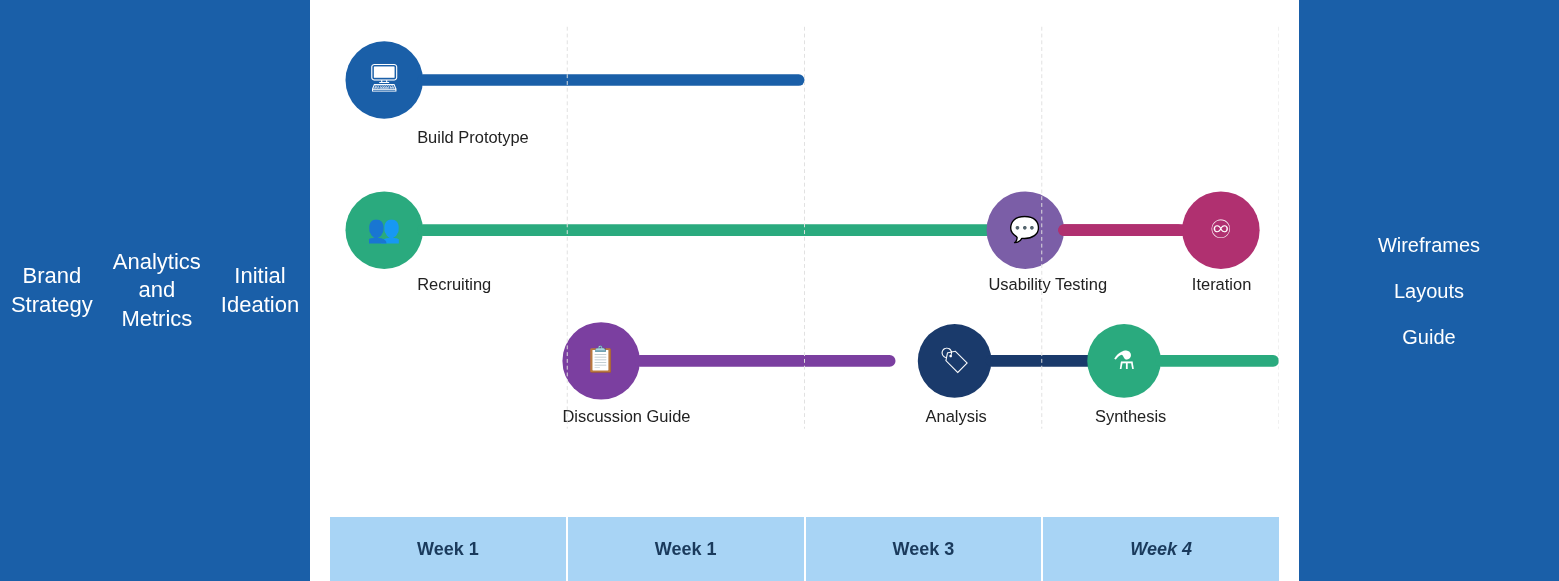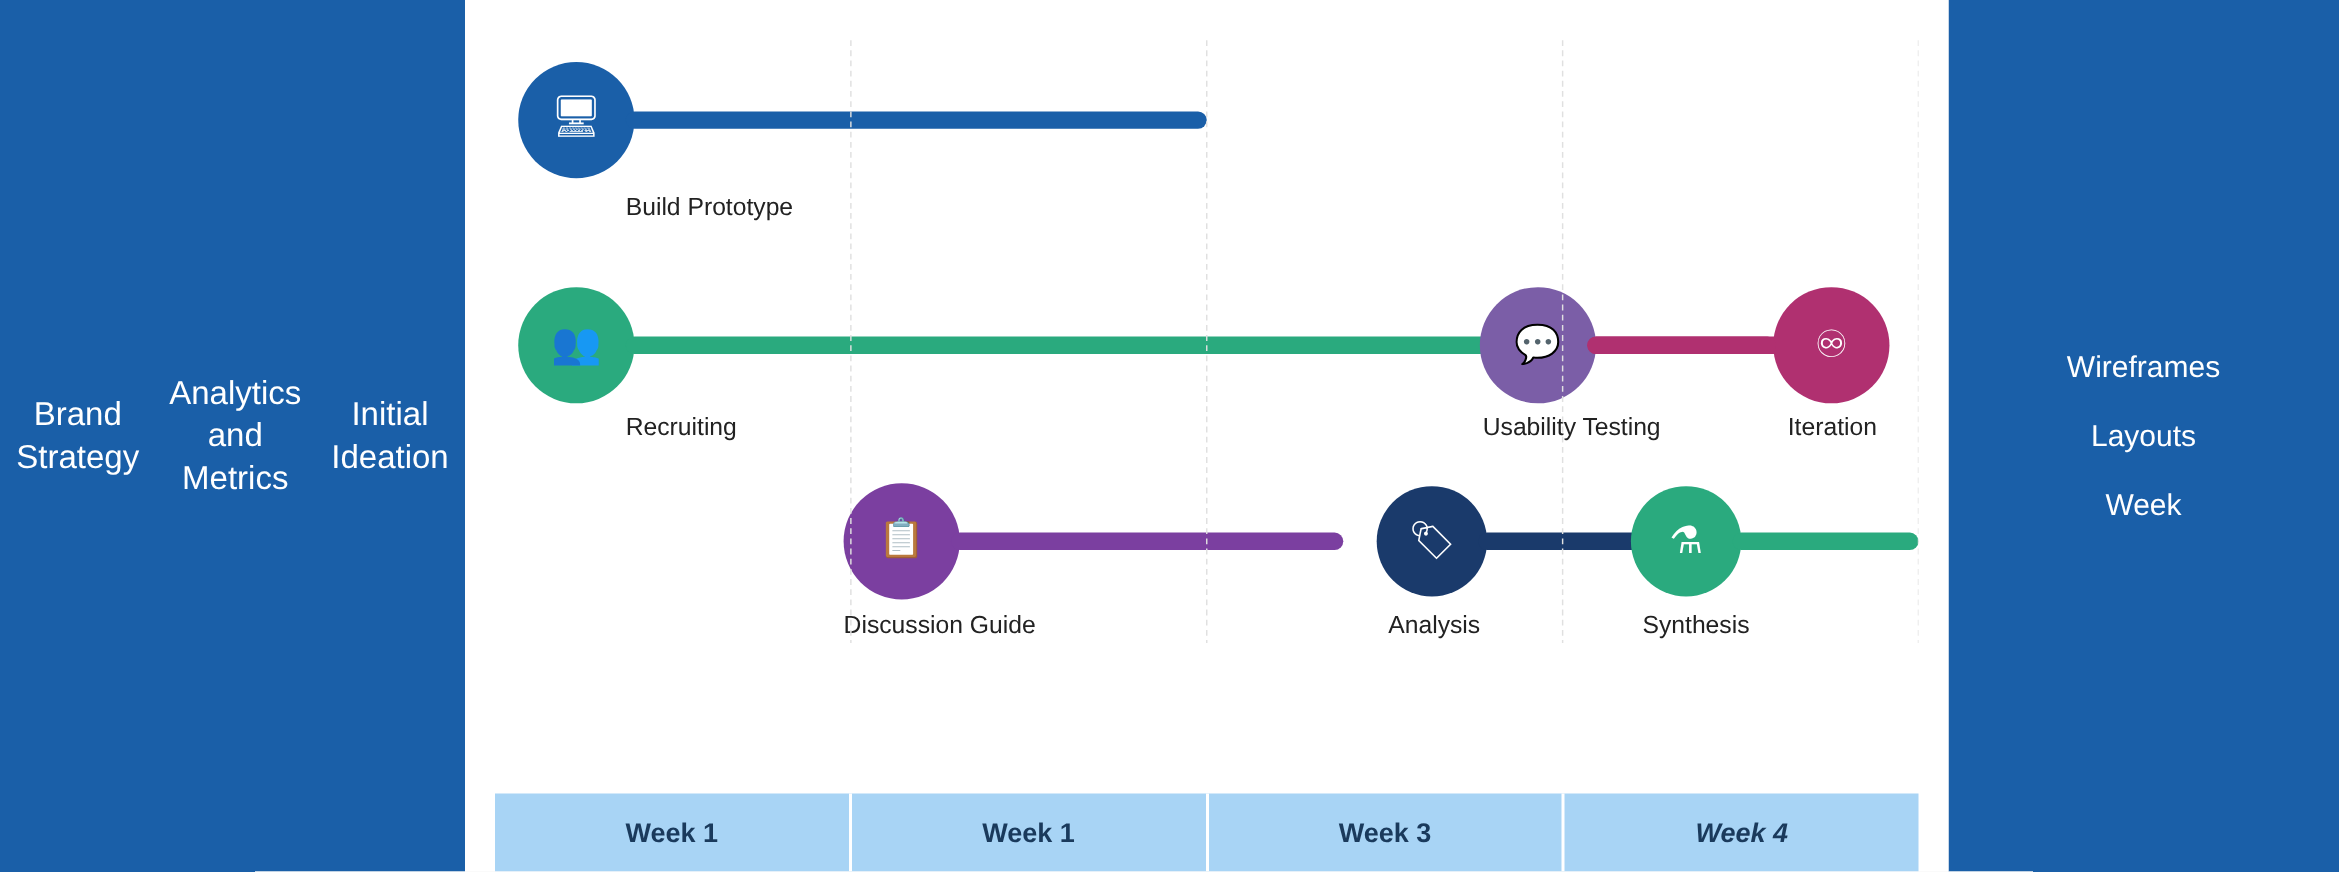--- a/index.html
+++ b/index.html
@@ -64,21 +64,21 @@
       padding: 10px 20px 0 20px;
       position: relative;
     }
     .timeline-area {
       flex: 1;
       position: relative;
       padding-top: 10px;
     }
     
     .week-bar {
-      height: 52px;
+      height: 64px;
       background: #a8d4f5;
       display: flex;
       align-items: stretch;
       margin-top: 26px;
     }
     .week-cell {
       flex: 1;
       display: flex;
       align-items: center;
       justify-content: center;
@@ -160,16 +160,16 @@
       <div class="week-cell">Week 1</div>
       <div class="week-cell">Week 1</div>
       <div class="week-cell">Week 3</div>
       <div class="week-cell">Week 4</div>
     </div>
   </div>
 
   <div class="right-panel">
     <div class="panel-item">Wireframes</div>
     <div class="panel-item">Layouts</div>
-    <div class="panel-item">Week</div>
+    <div class="panel-item">Guide</div>
   </div>
 
 </div>
 
 </body></html>

